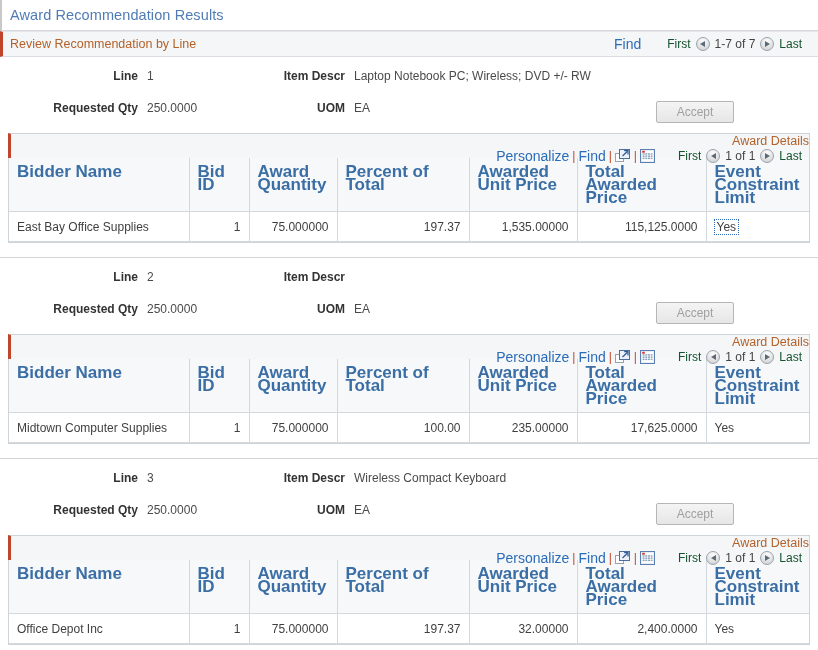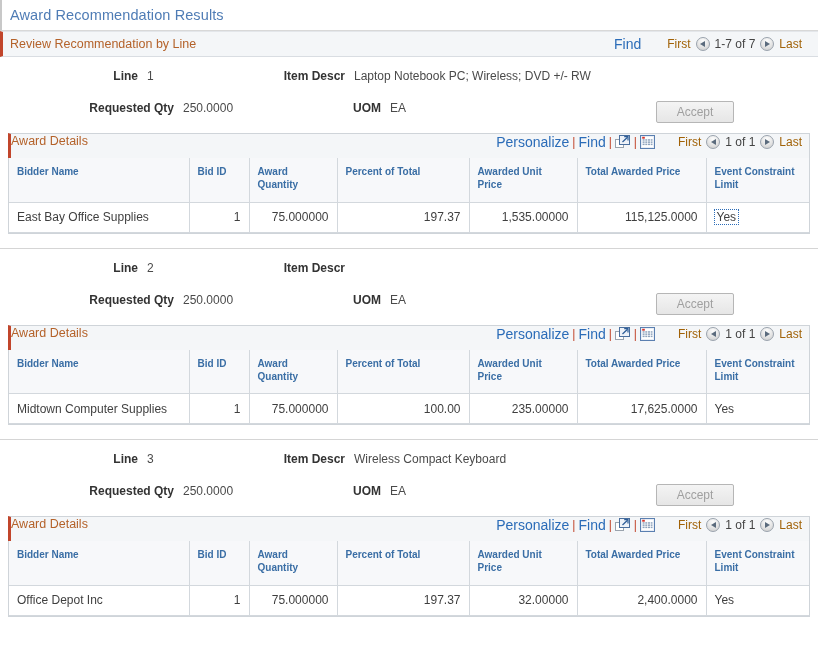--- a/index.html
+++ b/index.html
@@ -42,21 +42,21 @@
   .group-header .gh-right {
     margin-left: auto;
     display: flex; align-items: center;
     gap: 26px;
     font-size: 12px;
     padding-right: 8px;
   }
 
   
   .pager { display: flex; align-items: center; gap: 5px; font-size: 12px; }
-  .pager .pg-word { color: #a16207; }
+  .pager .pg-word { color: #14532d; }
   .pager .pg-count { color: #444; }
   .arrow-btn {
     width: 14px; height: 14px; border-radius: 50%;
     background: radial-gradient(circle at 50% 25%, #fdfdfd 0%, #e4e4e4 55%, #c9c9c9 100%);
     border: 1px solid #9aa3ad;
     display: inline-flex; align-items: center; justify-content: center;
     flex: none;
   }
   .arrow-btn .tri {
     width: 0; height: 0;
@@ -72,21 +72,21 @@
   .sep { color: #c1452b; font-size: 12px; padding: 0 3px; }
 
   
   .line-block { padding: 0; }
   .fields {
     display: flex; align-items: flex-start;
     padding: 12px 0 0 0;
     position: relative;
     height: 36px;
   }
-  .fields.row2 { height: 40px; padding-top: 8px; margin-left: 36px; }
+  .fields.row2 { height: 40px; padding-top: 8px; }
   .f-label {
     font-size: 12px; font-weight: bold; color: #333;
     text-align: right;
   }
   .f-value { font-size: 12px; color: #4a4a4a; }
 
   .col-a-label { width: 138px; }
   .col-a-value { width: 115px; padding-left: 9px; }
   .col-b-label { width: 92px; }
   .col-b-value { padding-left: 9px; }
@@ -105,21 +105,23 @@
 
   
   .grid-wrap { padding: 0 8px 0 8px; }
   .grid-outer { border: 1px solid #cfd4d9; border-top: none; }
   .grid-header {
     height: 25px;
     background: #f4f6f8;
     border-left: 3px solid #c1452b;
     border-top: 1px solid #cfd4d9;
     border-right: 1px solid #cfd4d9;
-    display: flex; align-items: flex-start;
+    display: flex; align-items: flex-end;
+    padding-left: 7px;
+    flex-direction: column;
   }
   .grid-header .gt { font-size: 12.5px; color: #b4622a; }
   .grid-tools {
     margin-left: auto;
     display: flex; align-items: center;
     padding-right: 7px;
     gap: 0;
   }
   .grid-tools .pager { margin-left: 22px; }
 
@@ -132,21 +134,21 @@
 
   table.award {
     width: 100%;
     border-collapse: collapse;
     table-layout: fixed;
     background: #fff;
   }
   table.award th {
     background: #f7f8fa;
     color: #3a6ea5;
-    font-size: 10px;
+    font-size: 17px;
     font-weight: bold;
     text-align: left;
     vertical-align: top;
     padding: 7px 8px 7px 8px;
     border-right: 1px solid #d3d8dd;
     border-bottom: 1px solid #d3d8dd;
     line-height: 13px;
     height: 44px;
   }
   table.award th:last-child { border-right: none; }

